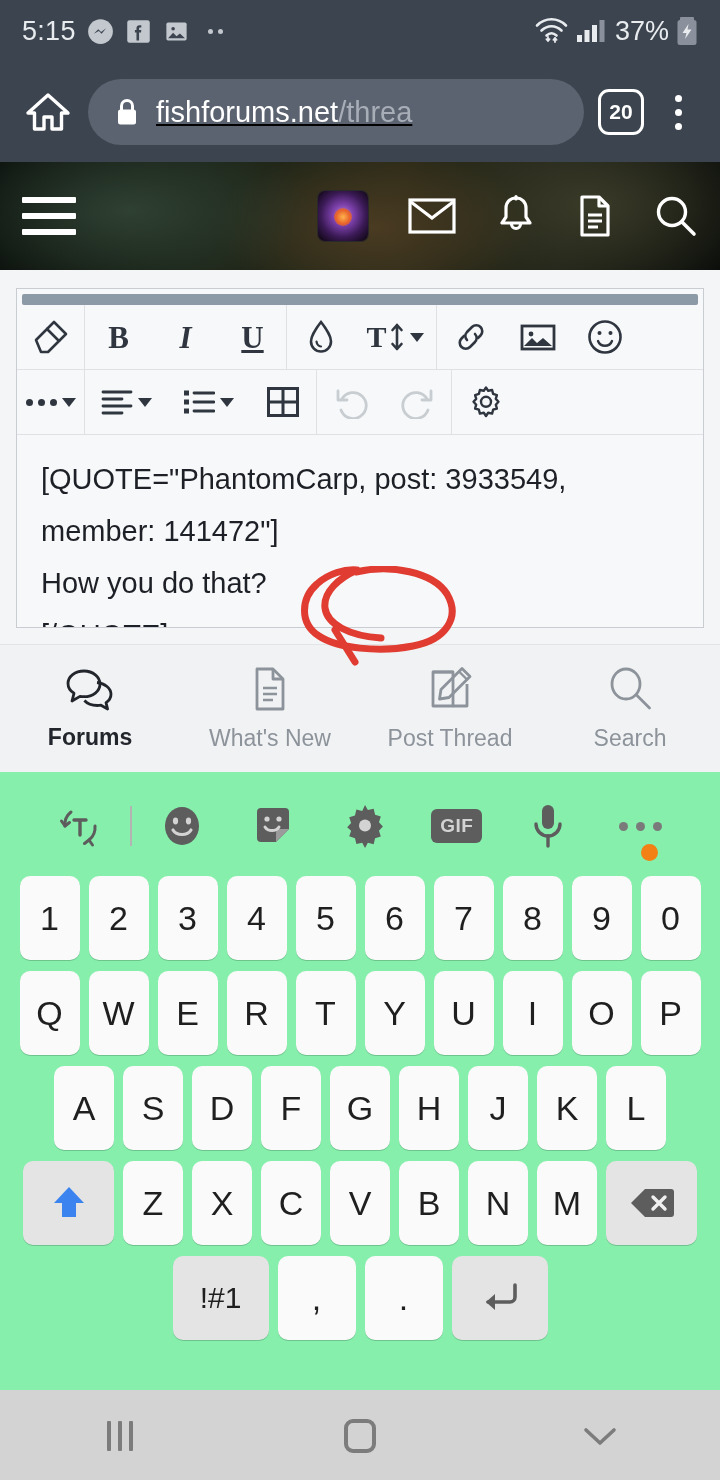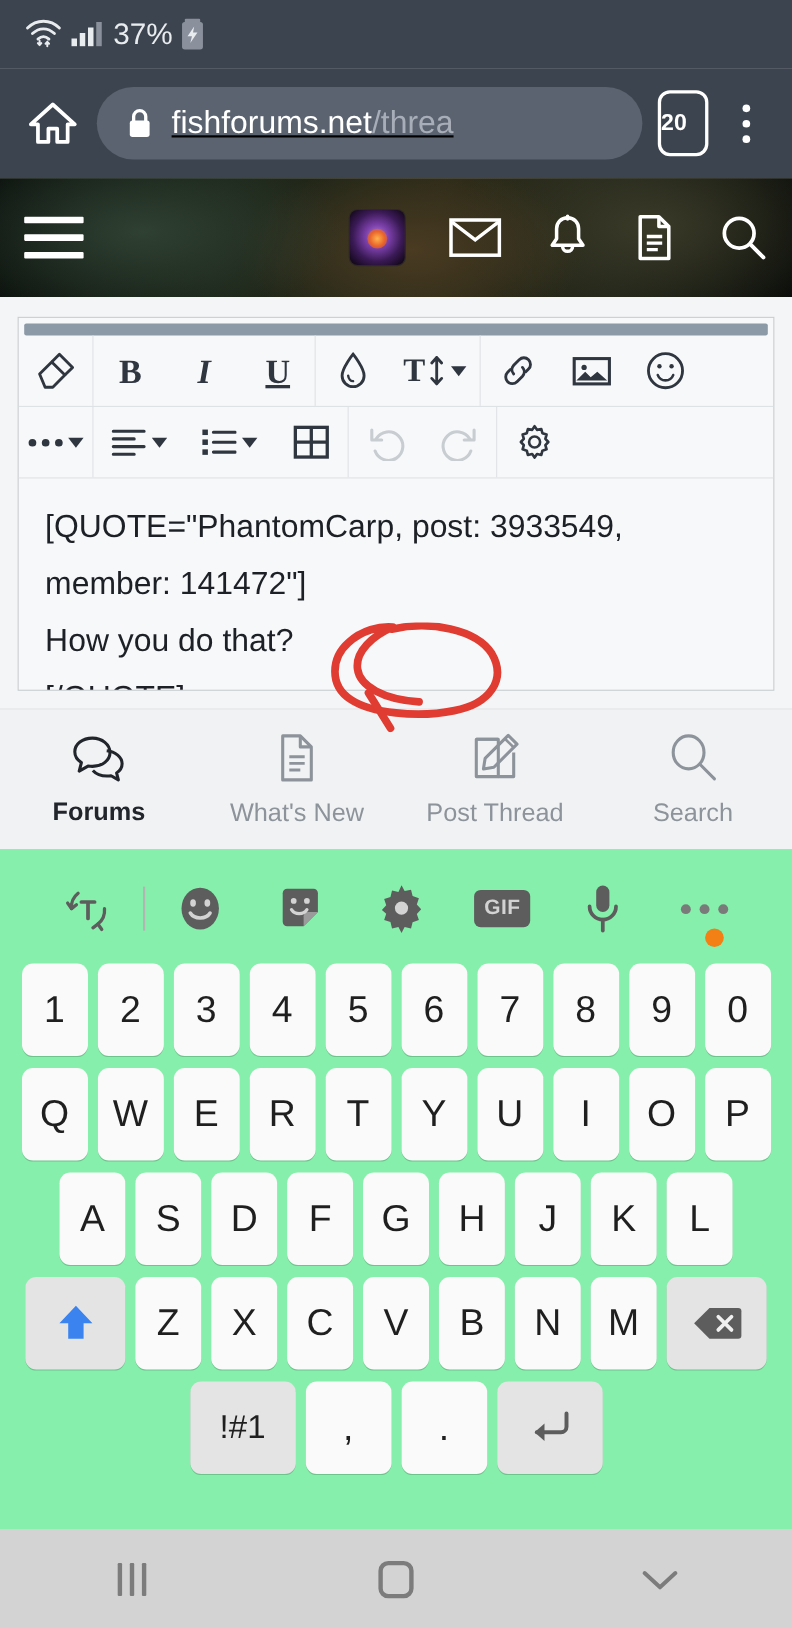--- a/index.html
+++ b/index.html
@@ -31,22 +31,22 @@
     display: flex; align-items: center; padding: 0 22px; gap: 14px;
   }
   .home-btn { width: 52px; height: 52px; display: flex; align-items:center; justify-content:center; }
   .omnibox {
     flex: 1; height: 66px; background: #5b6370; border-radius: 33px;
     display: flex; align-items: center; padding: 0 26px; gap: 16px; overflow: hidden; text-decoration: underline;
   }
   .url-text { font-size: 29px; color: #fff; white-space: nowrap; }
   .url-text .path { color: #a8aeb8; }
   .tab-count {
-    width: 46px; height: 60px; border: 3px solid #fff; border-radius: 11px;
-    display: flex; align-items: center; justify-content: flex-start;
+    width: 46px; height: 46px; border: 3px solid #fff; border-radius: 11px;
+    display: flex; align-items: center; justify-content: center;
     color: #fff; font-size: 21px; font-weight: bold;
   }
   .kebab { width: 40px; height: 52px; display:flex; flex-direction:column; align-items:center; justify-content:center; gap:7px; }
   .kebab i { width: 7px; height: 7px; border-radius: 50%; background:#fff; display:block; }
 
   
   .forum-header {
     height: 108px; position: relative; overflow: hidden;
     background:
       radial-gradient(ellipse 260px 120px at 18% 45%, #2f4133 0%, rgba(47,65,51,0) 70%),
@@ -160,20 +160,40 @@
   .an-bars { display:flex; gap:7px; }
   .an-bars i { width:4px; height:30px; background:#7c7c7c; display:block; border-radius:1px; }
   .an-home { width:32px; height:34px; border:4px solid #7c7c7c; border-radius:9px; }
 </style>
 </head>
 <body>
 
 <div class="screen">
 
   <div class="status-bar">
+    <div class="status-left">
+      <span class="status-clock">5:15</span>
+      <svg class="sicon" viewBox="0 0 24 24">
+        <circle cx="12" cy="12" r="11" fill="#c3c8ce"></circle>
+        <path d="M6 14l4-4 2.5 2.5L17 9l-4 5-2.5-2.5z" fill="#3c444f"></path>
+      </svg>
+      <svg class="sicon" viewBox="0 0 24 24">
+        <rect x="2" y="2" width="20" height="20" rx="2" fill="#c3c8ce"></rect>
+        <path d="M14.5 8.5h-1.3c-.4 0-.7.3-.7.8v1.4h2l-.3 2.2h-1.7V20h-2.3v-7.1H8.8v-2.2h1.4V9.1c0-1.6 1-2.6 2.5-2.6h1.8z" fill="#3c444f"></path>
+      </svg>
+      <svg class="sicon" viewBox="0 0 24 24">
+        <rect x="3" y="4" width="18" height="16" rx="1.5" fill="#c3c8ce"></rect>
+        <circle cx="9" cy="9.5" r="1.6" fill="#3c444f"></circle>
+        <path d="M4.5 18l4.5-5 3 3.2 3-2.4 4.5 4.2z" fill="#3c444f"></path>
+      </svg>
+      <span class="dots-two">
+          <i></i>
+          <i></i>
+        </span>
+    </div>
     <div class="status-right">
       <svg width="34" height="28" viewBox="0 0 34 28">
         <path d="M3 9.5C7 5.5 12.3 3.3 17.5 3.3S28 5.5 32 9.5" stroke="#e9ecef" stroke-width="2.6" fill="none" stroke-linecap="round"></path>
         <path d="M7.5 14.5c3-2.8 6.5-4.3 10-4.3s7 1.5 10 4.3" stroke="#e9ecef" stroke-width="2.6" fill="none" stroke-linecap="round"></path>
         <path d="M12.5 19.5c1.6-1.4 3.3-2.2 5-2.2s3.4.8 5 2.2" stroke="#e9ecef" stroke-width="2.6" fill="none" stroke-linecap="round"></path>
         <path d="M14 21v4M14 25l-1.6-1.8M14 25l1.6-1.8" stroke="#e9ecef" stroke-width="1.8" fill="none" stroke-linecap="round"></path>
         <path d="M21 26v-4M21 22l-1.6 1.8M21 22l1.6 1.8" stroke="#e9ecef" stroke-width="1.8" fill="none" stroke-linecap="round"></path>
       </svg>
       <svg width="30" height="28" viewBox="0 0 30 28">
         <rect x="2" y="19" width="5" height="7" fill="#e9ecef"></rect>

